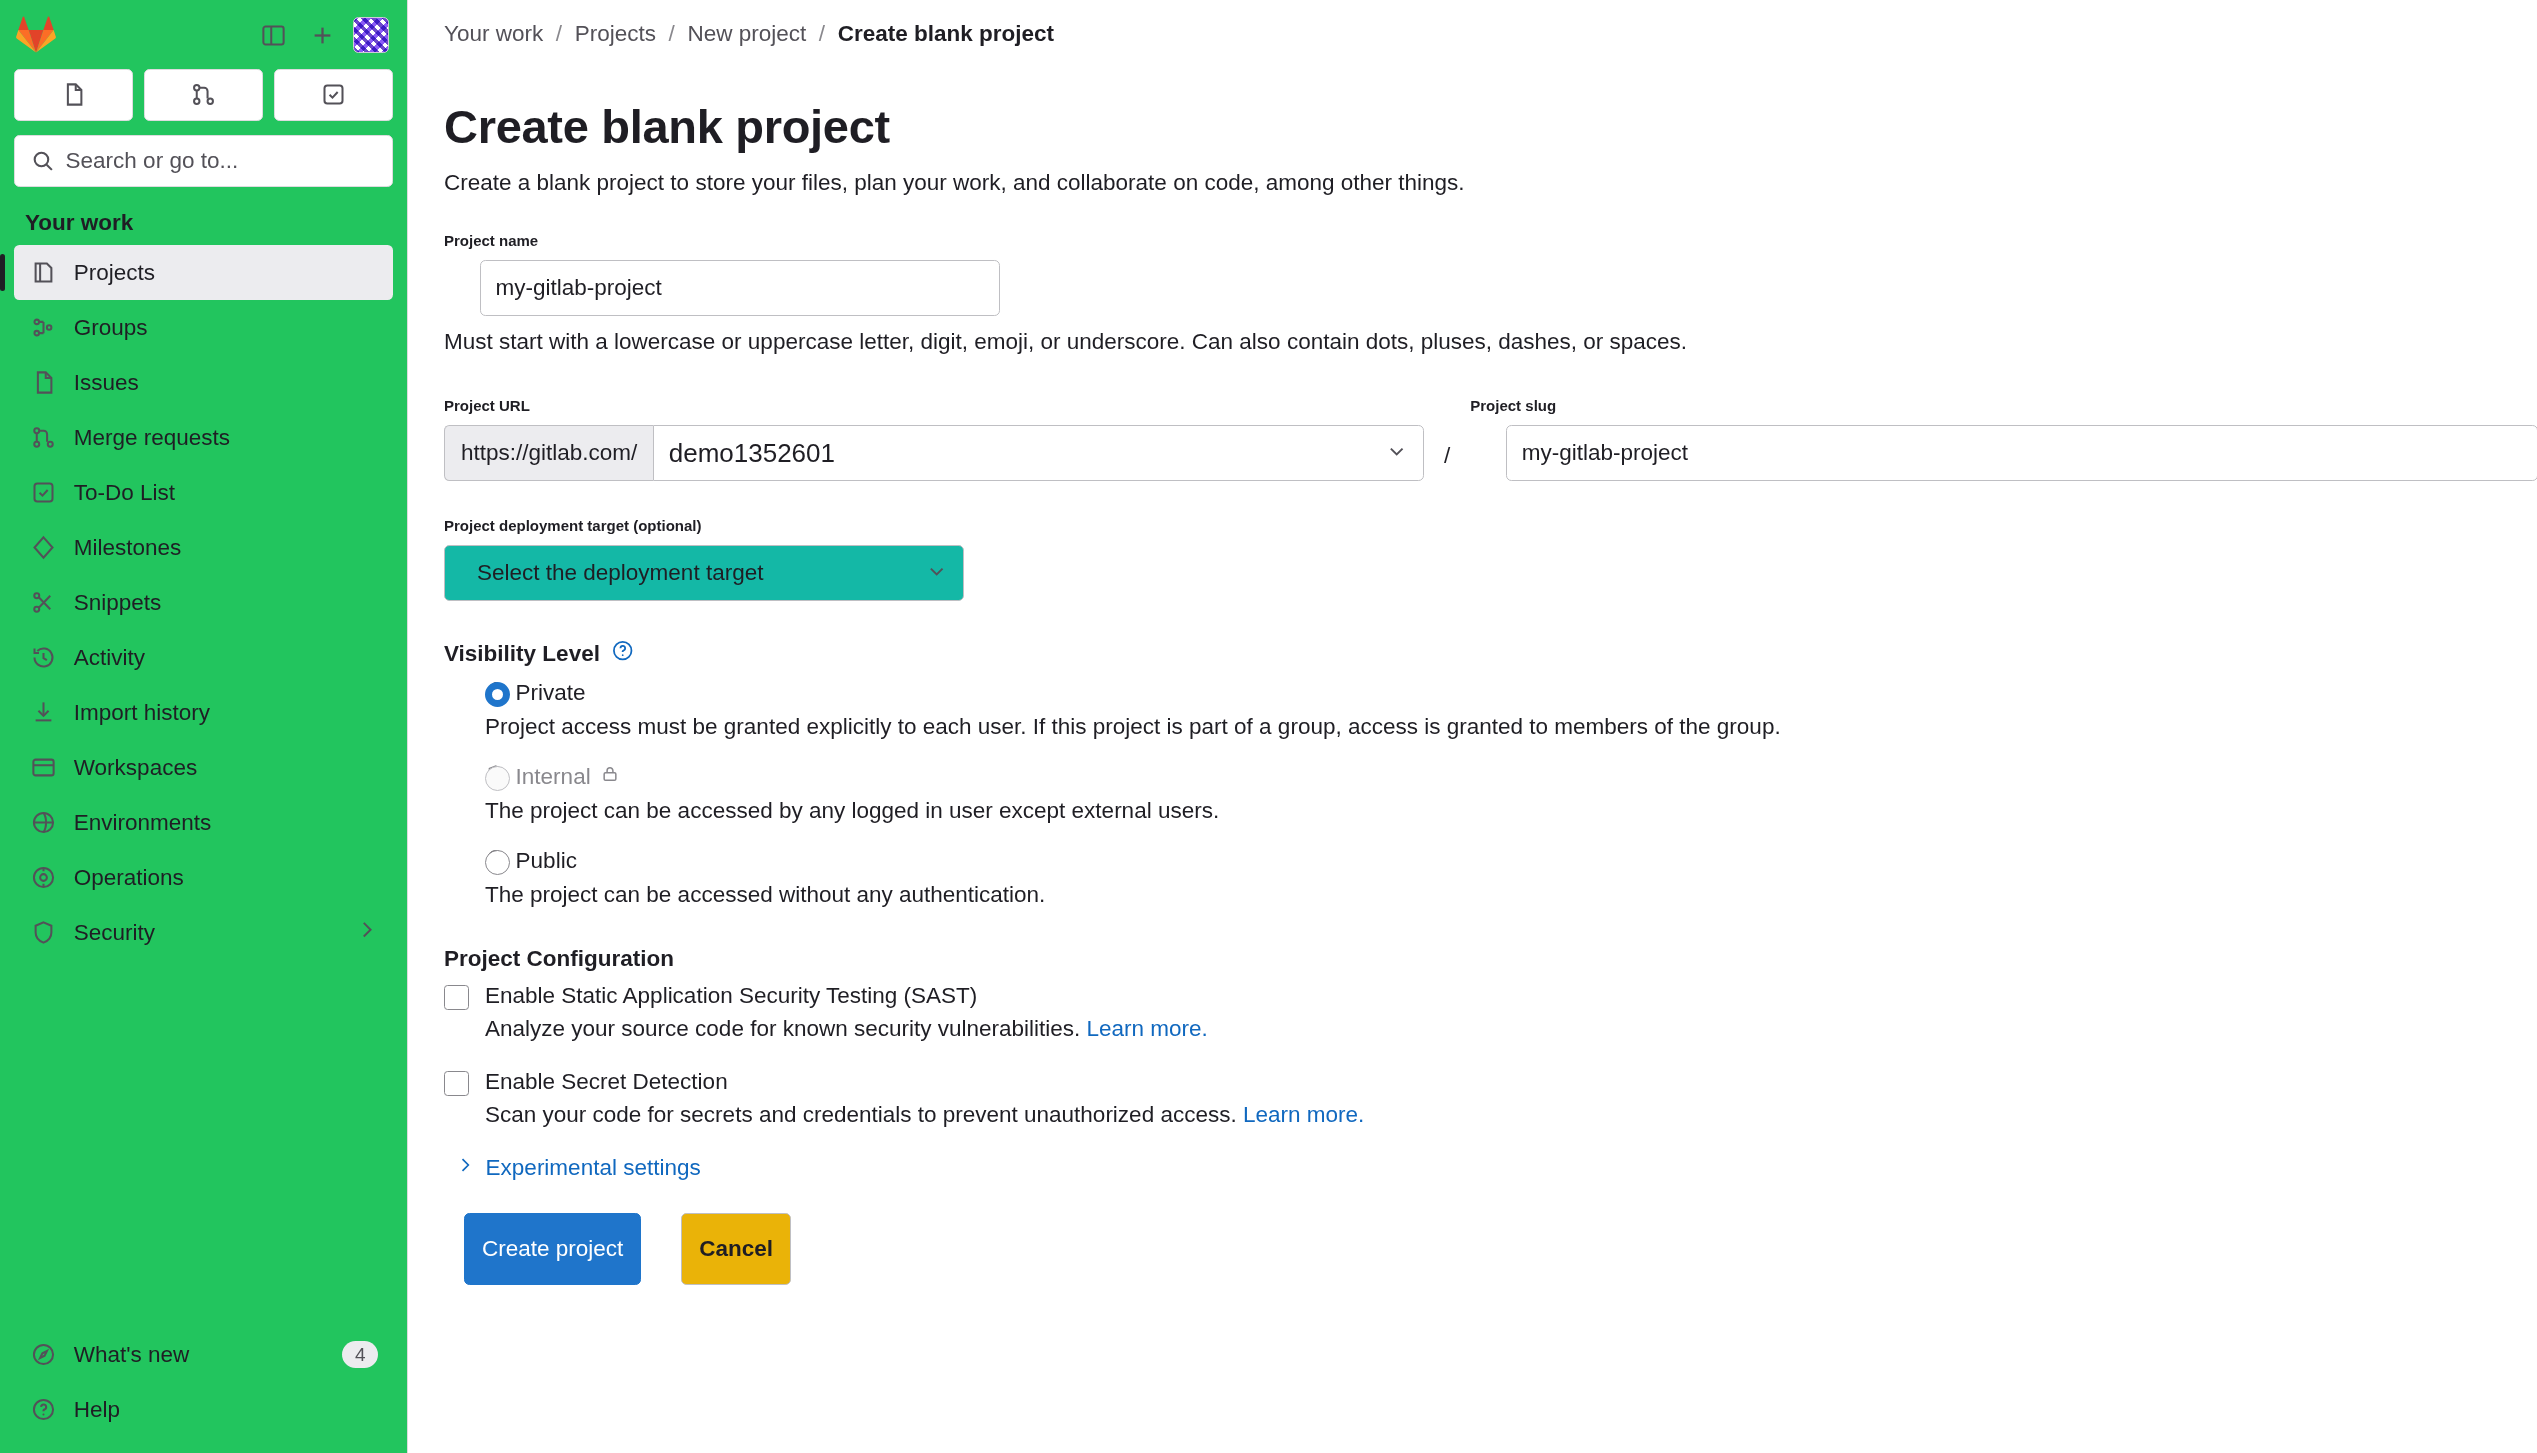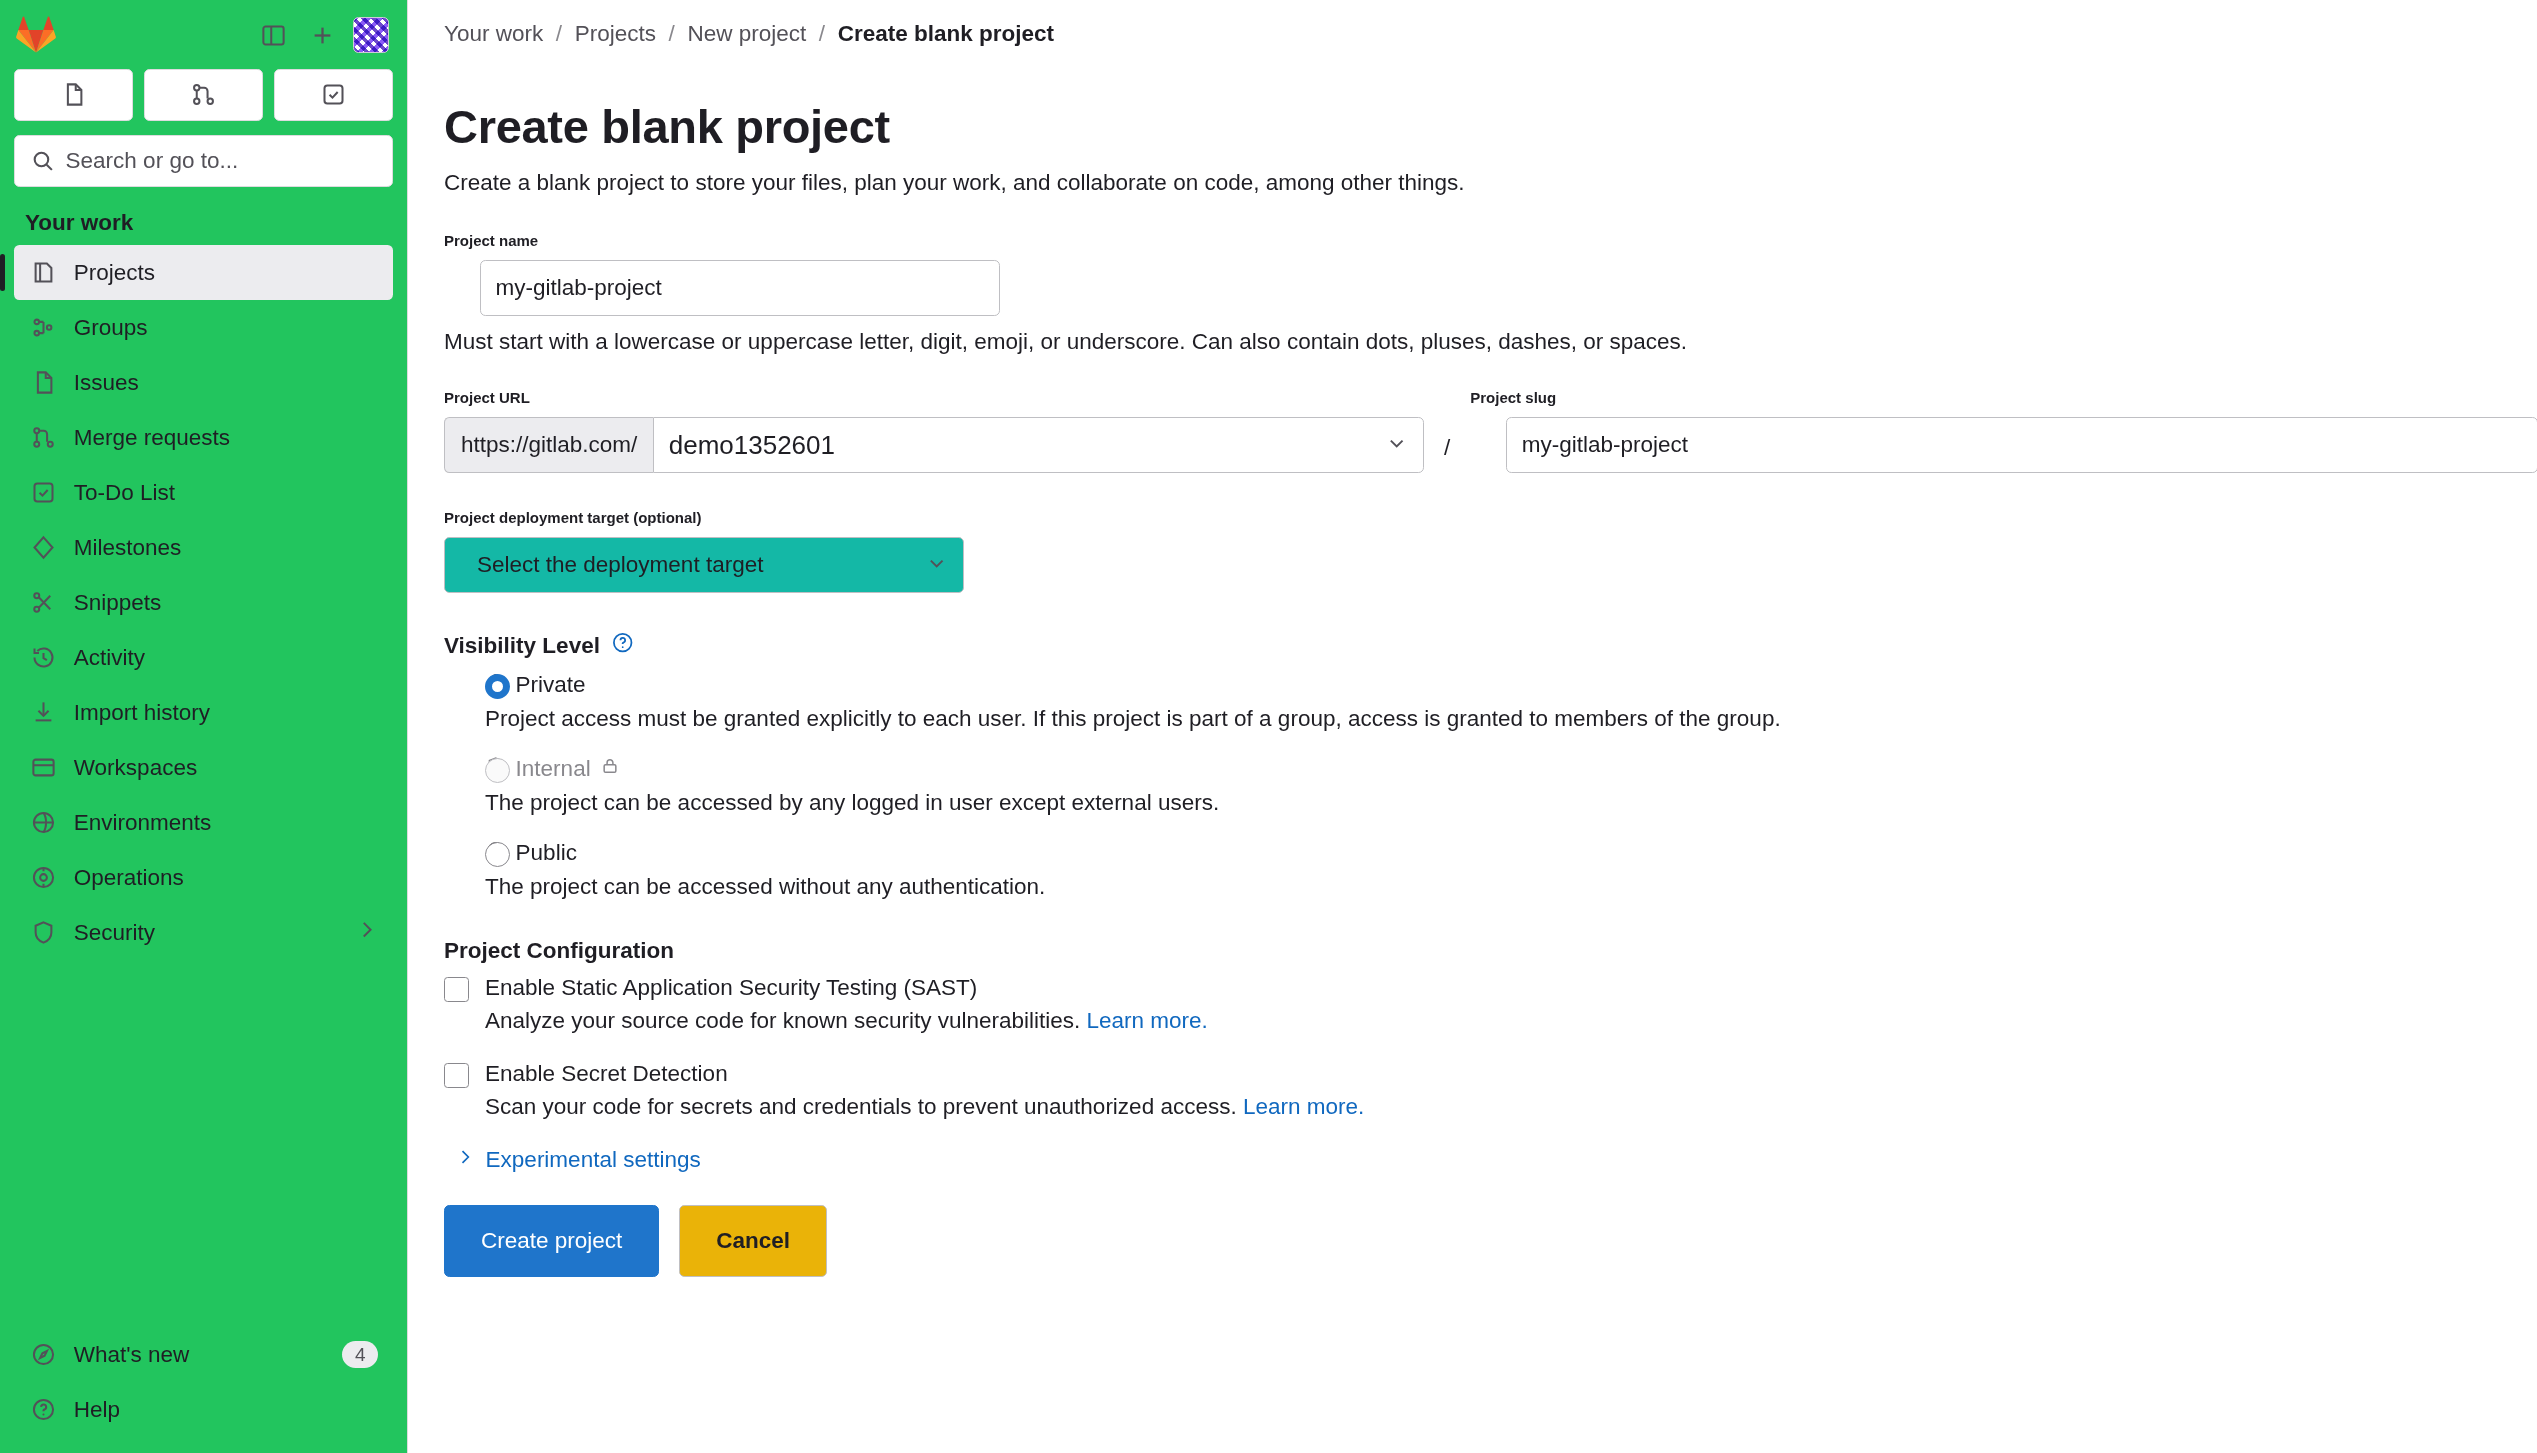--- a/index.html
+++ b/index.html
@@ -289,24 +289,25 @@
     display: flex; align-items: center; gap: 10.8px;
     color: #1068bf; font-size: 22.5px; cursor: pointer;
     margin: 23.4px 0 32px 10.8px;
   }
 
   .actions { display: flex; gap: 20px; padding-bottom: 36px; }
   .btn {
     height: 72px;
     border-radius: 5.4px;
     font-size: 22.5px;
-    padding: 0 36px;
+    padding: 0 17px;
     display: flex; align-items: center; justify-content: center;
     cursor: pointer;
     font-family: "Liberation Sans", sans-serif;
+    margin-left: 20px;
   }
   .btn-primary { background: #1f75cb; color: #fff; border: 0.9px solid #1f75cb; }
   .btn-secondary { background: #eab308; color: #1f1e24; border: 0.9px solid #bfbfc3; font-weight: bold; }
 </style>
 </head>
 <body>
 
 <div id="sidebar">
 
   <div class="sb-top">
@@ -579,21 +580,21 @@
                   <path d="M6 9l6 6 6-6"></path>
                 </svg>
             </span>
           </div>
         </div>
       </div>
 
       <div class="slash">/</div>
 
       <div class="slug-col">
-        <label class="field-label" style="margin-top:31px;">Project slug</label>
+        <label class="field-label" style="margin-top:39px;">Project slug</label>
         <input id="project-slug-input" class="text-input" type="text" value="my-gitlab-project" style="">
       </div>
     </div>
 
     <div class="deploy-block">
       <label class="field-label">Project deployment target (optional)</label>
       <div class="deploy-select-wrap">
         <select class="deploy-select">
           <option>Select the deployment target</option>
         </select>

